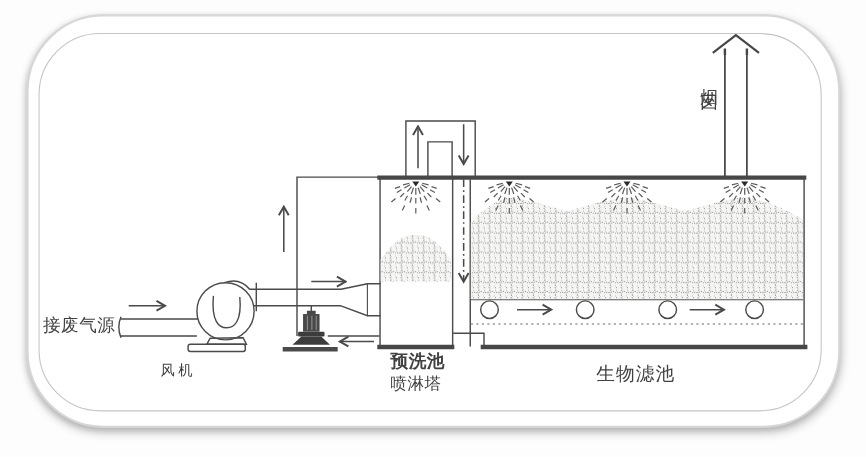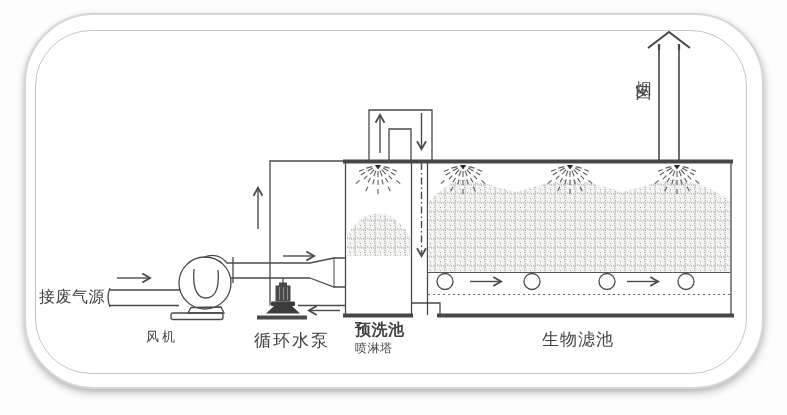--- a/index.html
+++ b/index.html
@@ -9,21 +9,21 @@
          border:2px solid #d6d6d6;border-radius:70px;background:#ffffff;
          box-shadow:1px 4px 9px rgba(0,0,0,0.22), -1px 2px 5px rgba(0,0,0,0.10);}
   .frame-inner{position:absolute;left:35px;top:30px;width:710px;height:342px;
          border:1.4px solid #c5c5c5;border-radius:56px;}
   svg.diagram{position:absolute;left:0;top:0;width:787px;height:415px;filter:blur(0.3px);}
   .lbl{position:absolute;color:#414141;white-space:nowrap;line-height:1.1;}
   .lbl-waste{left:39px;top:288px;font-size:16px;letter-spacing:0.5px;}
   .lbl-fan{left:146px;top:330px;font-size:13px;letter-spacing:3px;}
   .lbl-pump{left:254px;top:332px;font-size:17px;letter-spacing:2px;}
   .lbl-prewash{left:355px;top:321px;font-size:16px;letter-spacing:0.5px;font-weight:bold;}
-  .lbl-spraytower{left:355px;top:342px;font-size:12px;letter-spacing:0.5px;text-align:right;}
+  .lbl-spraytower{left:355px;top:342px;font-size:15px;letter-spacing:0.5px;text-align:right;}
   .lbl-biofilter{left:542px;top:331px;font-size:17px;letter-spacing:1px;}
   .lbl-chimney{left:635px;top:68px;font-size:16px;letter-spacing:4px;
                writing-mode:vertical-rl;text-orientation:upright;}
   .st{stroke:#4a4a4a;stroke-width:1.3;fill:none;}
   .thick{stroke:#474747;stroke-width:4;fill:none;}
   .arrow{stroke:#4a4a4a;stroke-width:1.4;fill:none;}
 </style>
 </head>
 <body>
 
@@ -130,19 +130,18 @@
     <g>
       <line x1="659" y1="45" x2="659" y2="160" stroke="#474747" stroke-width="1.6"></line>
       <line x1="679" y1="45" x2="679" y2="160" stroke="#474747" stroke-width="1.6"></line>
       <path d="M659,44 v6 M679,44 v6" stroke="#474747" stroke-width="2.2" fill="none"></path>
       <path d="M648,48 L669,32 L690,48" stroke="#474747" stroke-width="2" fill="none"></path>
     </g>
   </svg>
 
   <div class="lbl lbl-waste">接废气源</div>
   <div class="lbl lbl-fan">风机</div>
-  <div class="lbl lbl-pump">循环水泵</div>
   <div class="lbl lbl-prewash">预洗池</div>
   <div class="lbl lbl-spraytower">喷淋塔</div>
   <div class="lbl lbl-biofilter">生物滤池</div>
   <div class="lbl lbl-chimney">烟囱</div>
 
 </div>
 
 </body></html>

